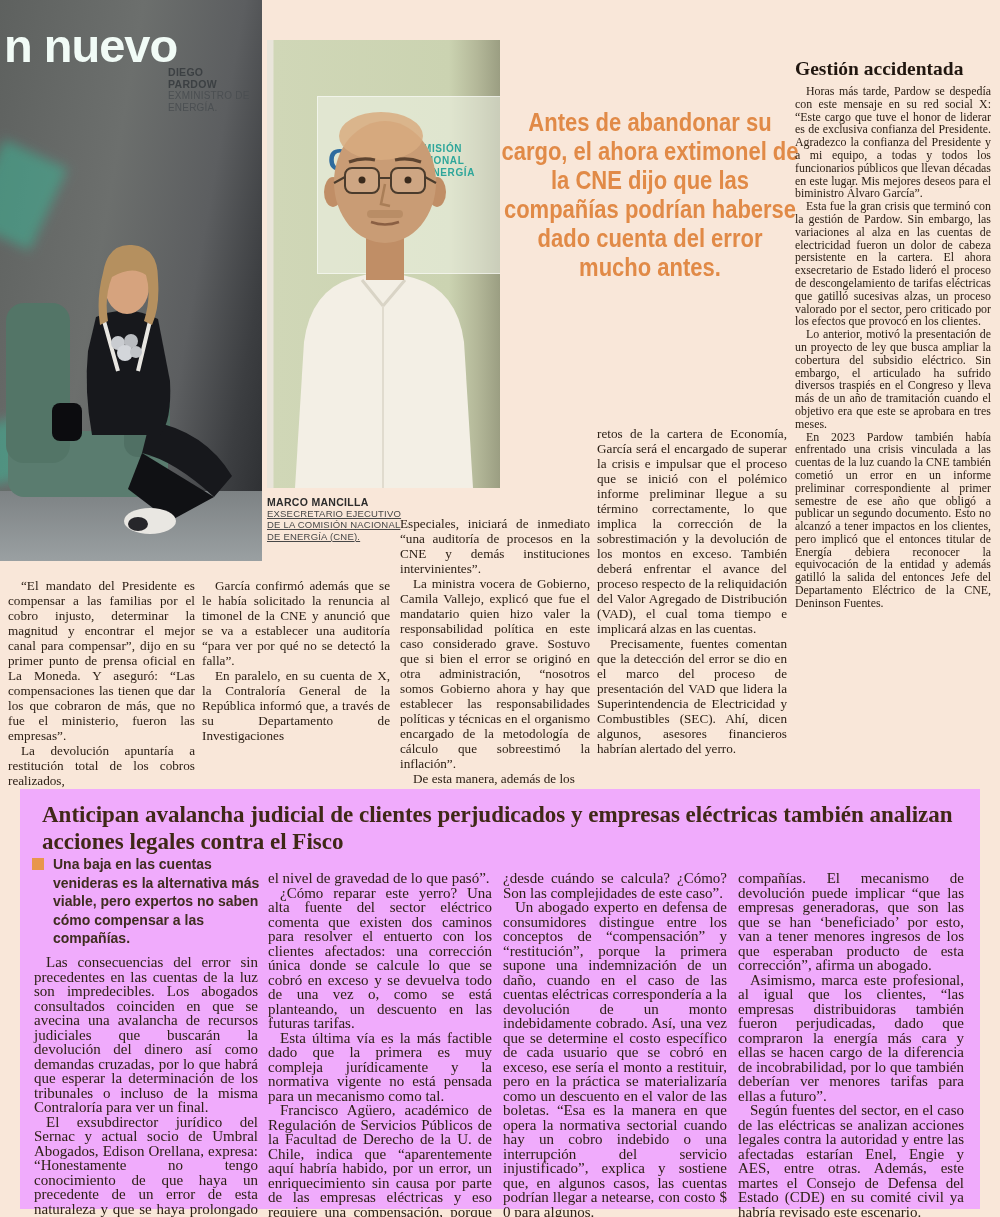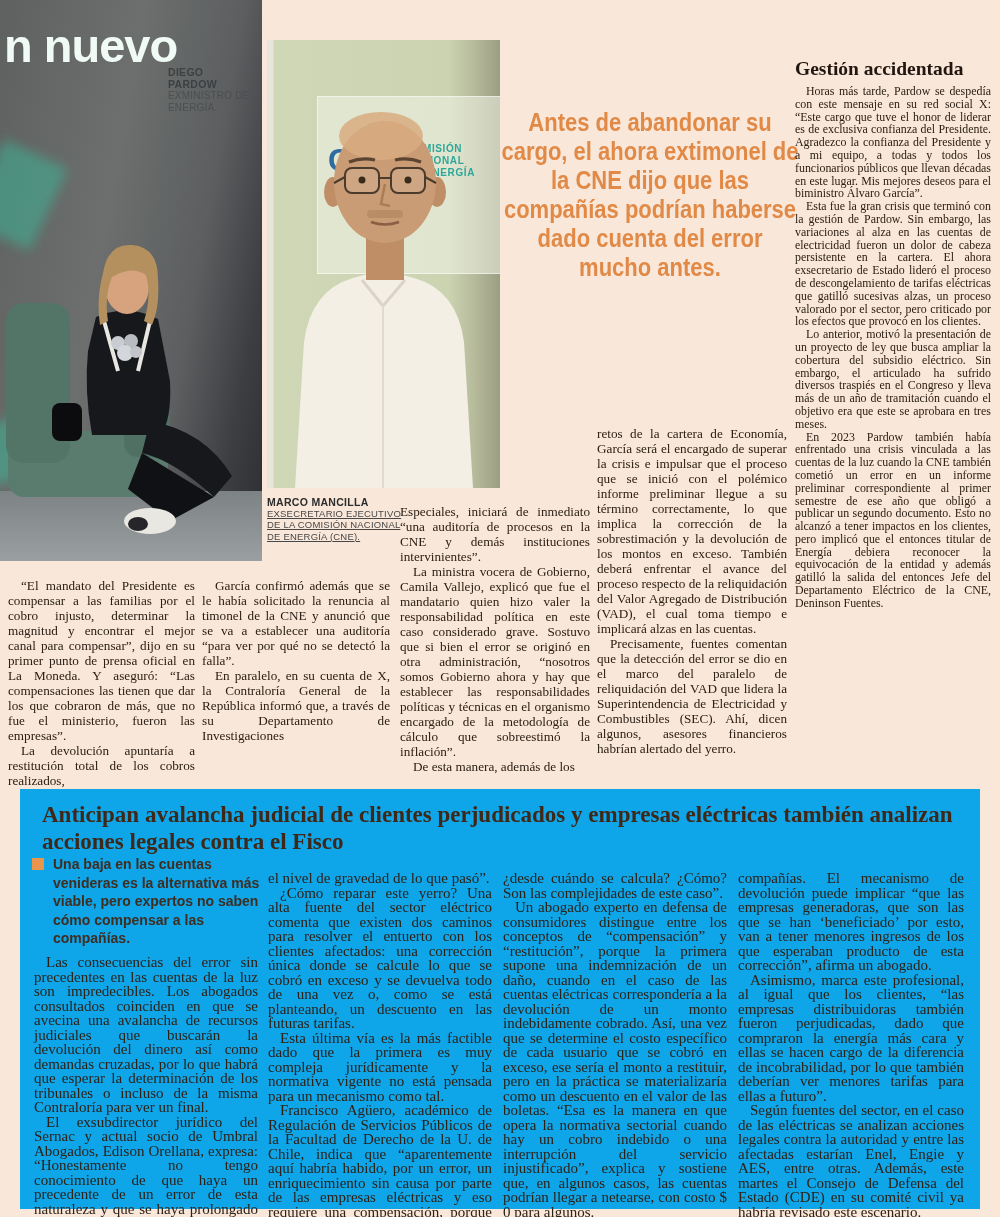--- a/index.html
+++ b/index.html
@@ -47,29 +47,29 @@
   .pull-quote{position:absolute;left:480px;top:108px;width:340px;transform:scaleX(.88);
       transform-origin:50% 0;font-family:"Liberation Sans",sans-serif;font-weight:bold;
       font-size:25px;line-height:29px;color:#e18a47;text-align:center;}
 
   
   .col{position:absolute;text-align:justify;font-size:13.2px;line-height:15px;color:#2c2016;}
   .col p{margin:0;text-indent:13px;}
   .col p.np{text-indent:0;}
   .col1{left:8px;top:578px;width:187px;}
   .col2{left:202px;top:578px;width:188px;}
-  .col3{left:400px;top:504px;width:190px;}
+  .col3{left:400px;top:516px;width:190px;}
   .col4{left:597px;top:426px;width:190px;}
   .col5{left:795px;top:58px;width:196px;font-size:11.9px;line-height:12.8px;}
   .col5 p{text-indent:11px;}
   .col5 h2{margin:0 0 5px 0;font-size:19.5px;line-height:22px;color:#211710;
       font-weight:bold;text-align:left;text-indent:0;}
 
   
-  .box{position:absolute;left:20px;top:789px;width:960px;height:420px;background:#0ea5e9;}
+  .box{position:absolute;left:20px;top:789px;width:960px;height:420px;background:#f0abfc;}
   .box-title{position:absolute;left:22px;top:12px;width:932px;margin:0;
       font-size:23px;line-height:27px;font-weight:bold;color:#3f2817;}
   .lead{position:absolute;left:12px;top:66px;width:232px;display:flex;gap:9px;
       font-family:"Liberation Sans",sans-serif;font-weight:bold;font-size:14px;
       line-height:18.5px;color:#3f2d20;}
   .lead .sq{flex:0 0 auto;width:12px;height:12px;margin-top:3px;background:#e8964d;}
   .lead p{margin:0;}
   .bcol{position:absolute;text-align:justify;font-size:15px;line-height:14.5px;color:#2e2116;margin-top:18px;}
   .bcol p{margin:0;text-indent:12px;}
   .bcol p.np{text-indent:0;}
@@ -170,21 +170,21 @@
     <p>García confirmó además que se le había solicitado la renuncia al timonel de la CNE y anunció que se va a establecer una auditoría “para ver por qué no se detectó la falla”.</p>
     <p>En paralelo, en su cuenta de X, la Contraloría General de la República informó que, a través de su Departamento de Investigaciones</p>
   </div>
   <div class="col col3">
     <p class="np">Especiales, iniciará de inmediato “una auditoría de procesos en la CNE y demás instituciones intervinientes”.</p>
     <p>La ministra vocera de Gobierno, Camila Vallejo, explicó que fue el mandatario quien hizo valer la responsabilidad política en este caso considerado grave. Sostuvo que si bien el error se originó en otra administración, “nosotros somos Gobierno ahora y hay que establecer las responsabilidades políticas y técnicas en el organismo encargado de la metodología de cálculo que sobreestimó la inflación”.</p>
     <p>De esta manera, además de los</p>
   </div>
   <div class="col col4">
     <p class="np">retos de la cartera de Economía, García será el encargado de superar la crisis e impulsar que el proceso que se inició con el polémico informe preliminar llegue a su término correctamente, lo que implica la corrección de la sobrestimación y la devolución de los montos en exceso. También deberá enfrentar el avance del proceso respecto de la reliquidación del Valor Agregado de Distribución (VAD), el cual toma tiempo e implicará alzas en las cuentas.</p>
-    <p>Precisamente, fuentes comentan que la detección del error se dio en el marco del paralelo de reliquidación del VAD que lidera la Superintendencia de Electricidad y Combustibles (SEC). Ahí, dicen algunos, asesores financieros habrían alertado del yerro.</p>
+    <p>Precisamente, fuentes comentan que la detección del error se dio en el marco del proceso de presentación del VAD que lidera la Superintendencia de Electricidad y Combustibles (SEC). Ahí, dicen algunos, asesores financieros habrían alertado del yerro.</p>
   </div>
   <div class="col col5">
     <h2>Gestión accidentada</h2>
     <p>Horas más tarde, Pardow se despedía con este mensaje en su red social X: “Este cargo que tuve el honor de liderar es de exclusiva confianza del Presidente. Agradezco la confianza del Presidente y a mi equipo, a todas y todos los funcionarios públicos que llevan décadas en este lugar. Mis mejores deseos para el biministro Álvaro García”.</p>
     <p>Esta fue la gran crisis que terminó con la gestión de Pardow. Sin embargo, las variaciones al alza en las cuentas de electricidad fueron un dolor de cabeza persistente en la cartera. El ahora exsecretario de Estado lideró el proceso de descongelamiento de tarifas eléctricas que gatilló sucesivas alzas, un proceso valorado por el sector, pero criticado por los efectos que provocó en los clientes.</p>
     <p>Lo anterior, motivó la presentación de un proyecto de ley que busca ampliar la cobertura del subsidio eléctrico. Sin embargo, el articulado ha sufrido diversos traspiés en el Congreso y lleva más de un año de tramitación cuando el objetivo era que este se aprobara en tres meses.</p>
     <p>En 2023 Pardow también había enfrentado una crisis vinculada a las cuentas de la luz cuando la CNE también cometió un error en un informe preliminar correspondiente al primer semestre de ese año que obligó a publicar un segundo documento. Esto no alcanzó a tener impactos en los clientes, pero implicó que el entonces titular de Energía debiera reconocer la equivocación de la entidad y además gatilló la salida del entonces Jefe del Departamento Eléctrico de la CNE, Deninson Fuentes.</p>
   </div>
 
   <section class="box">

